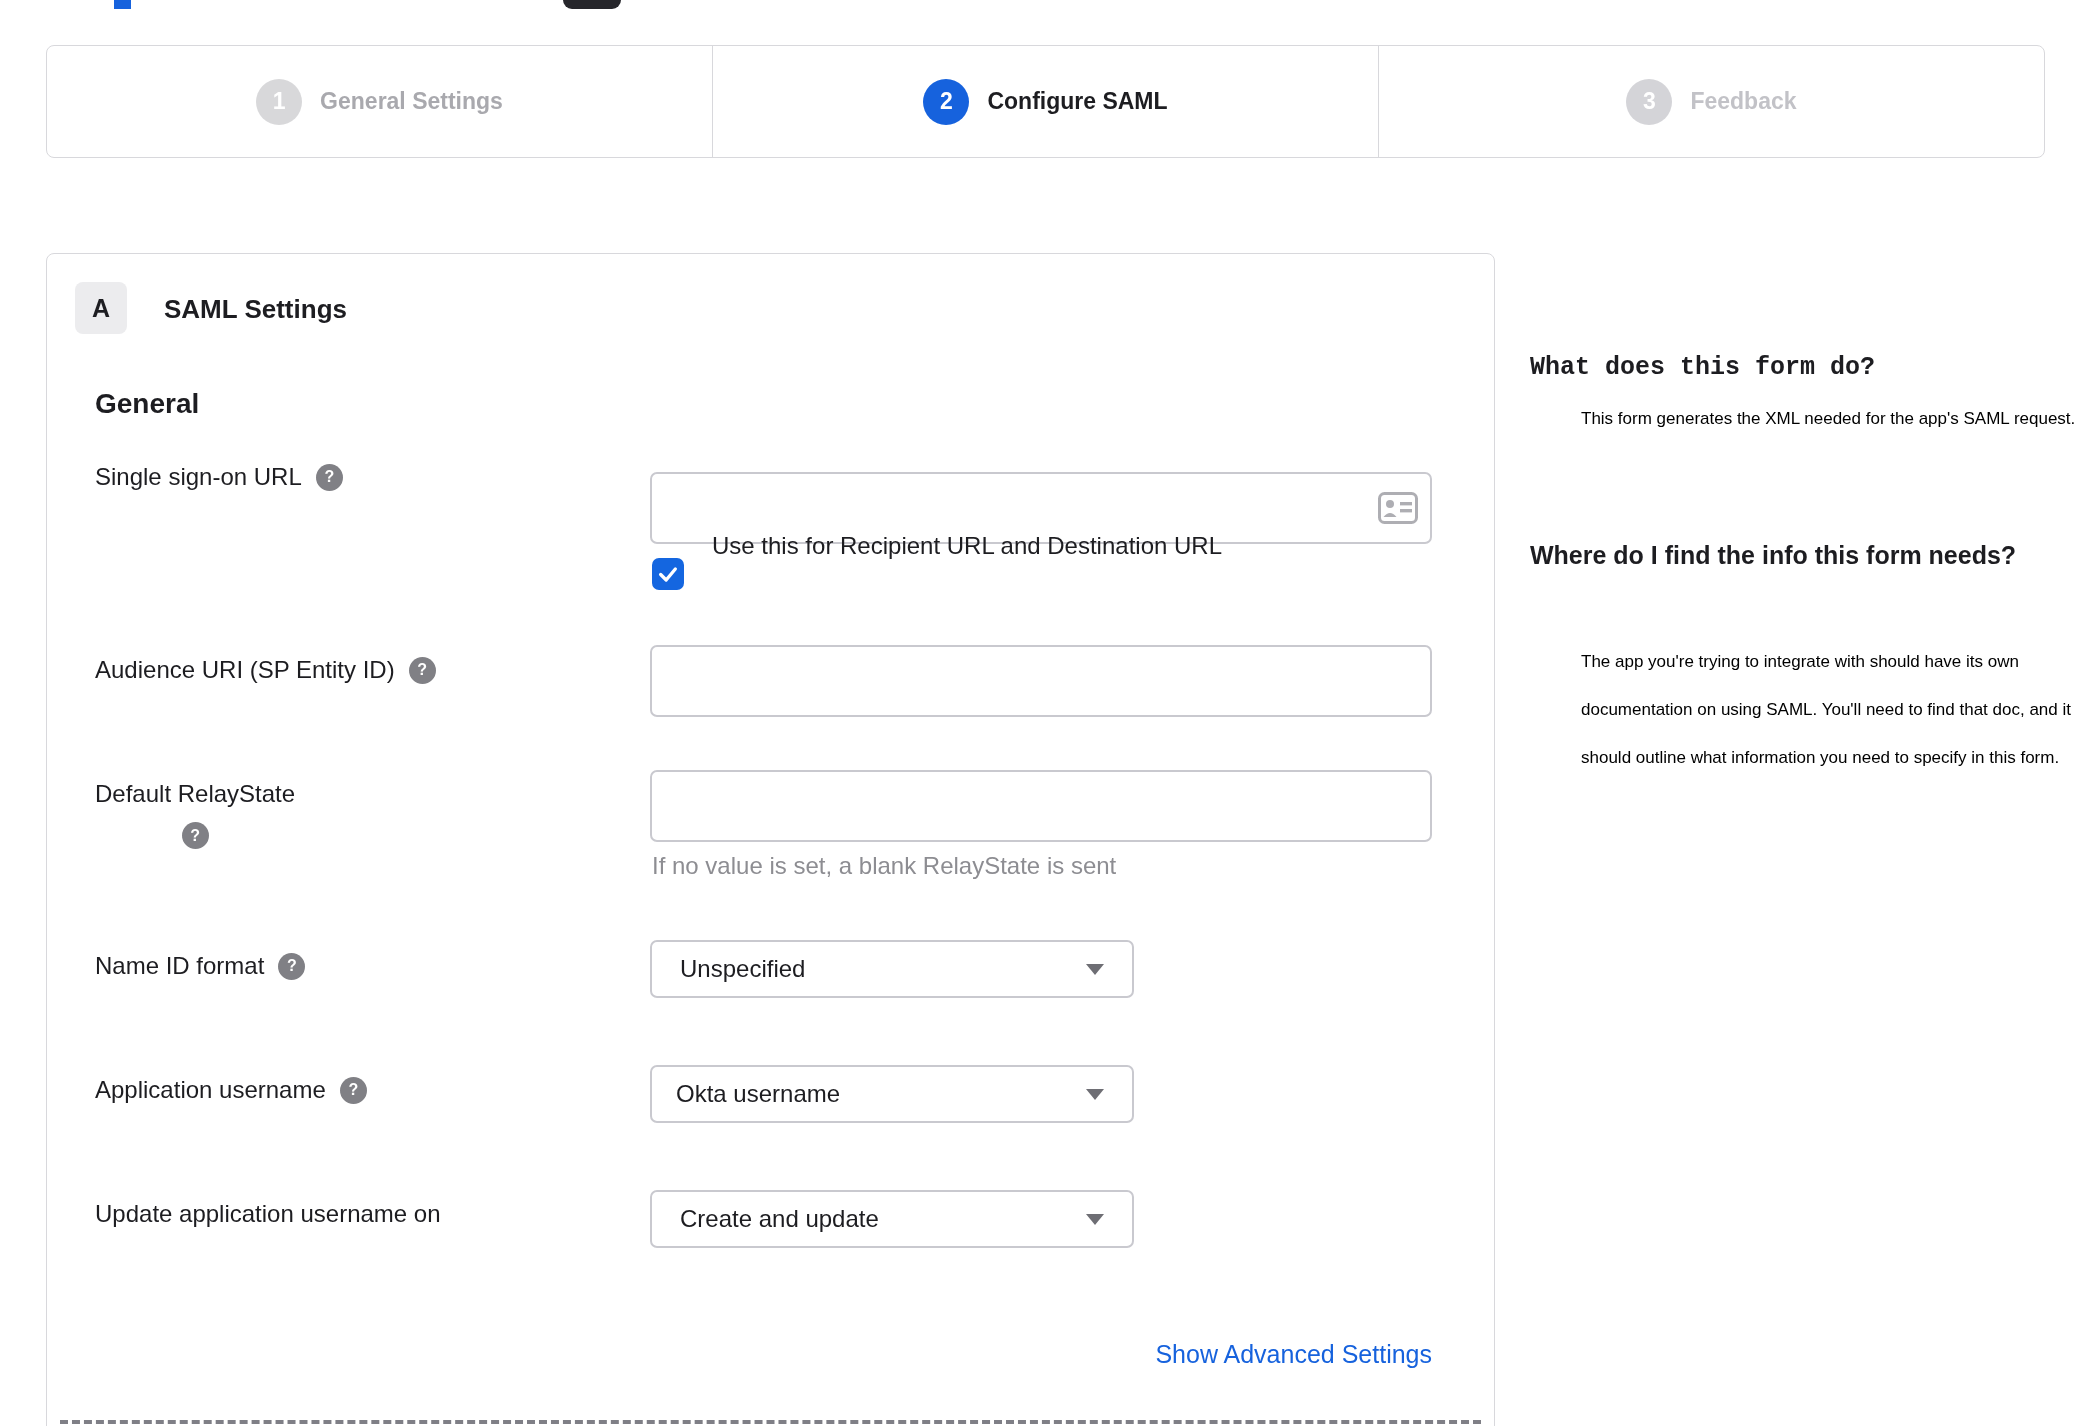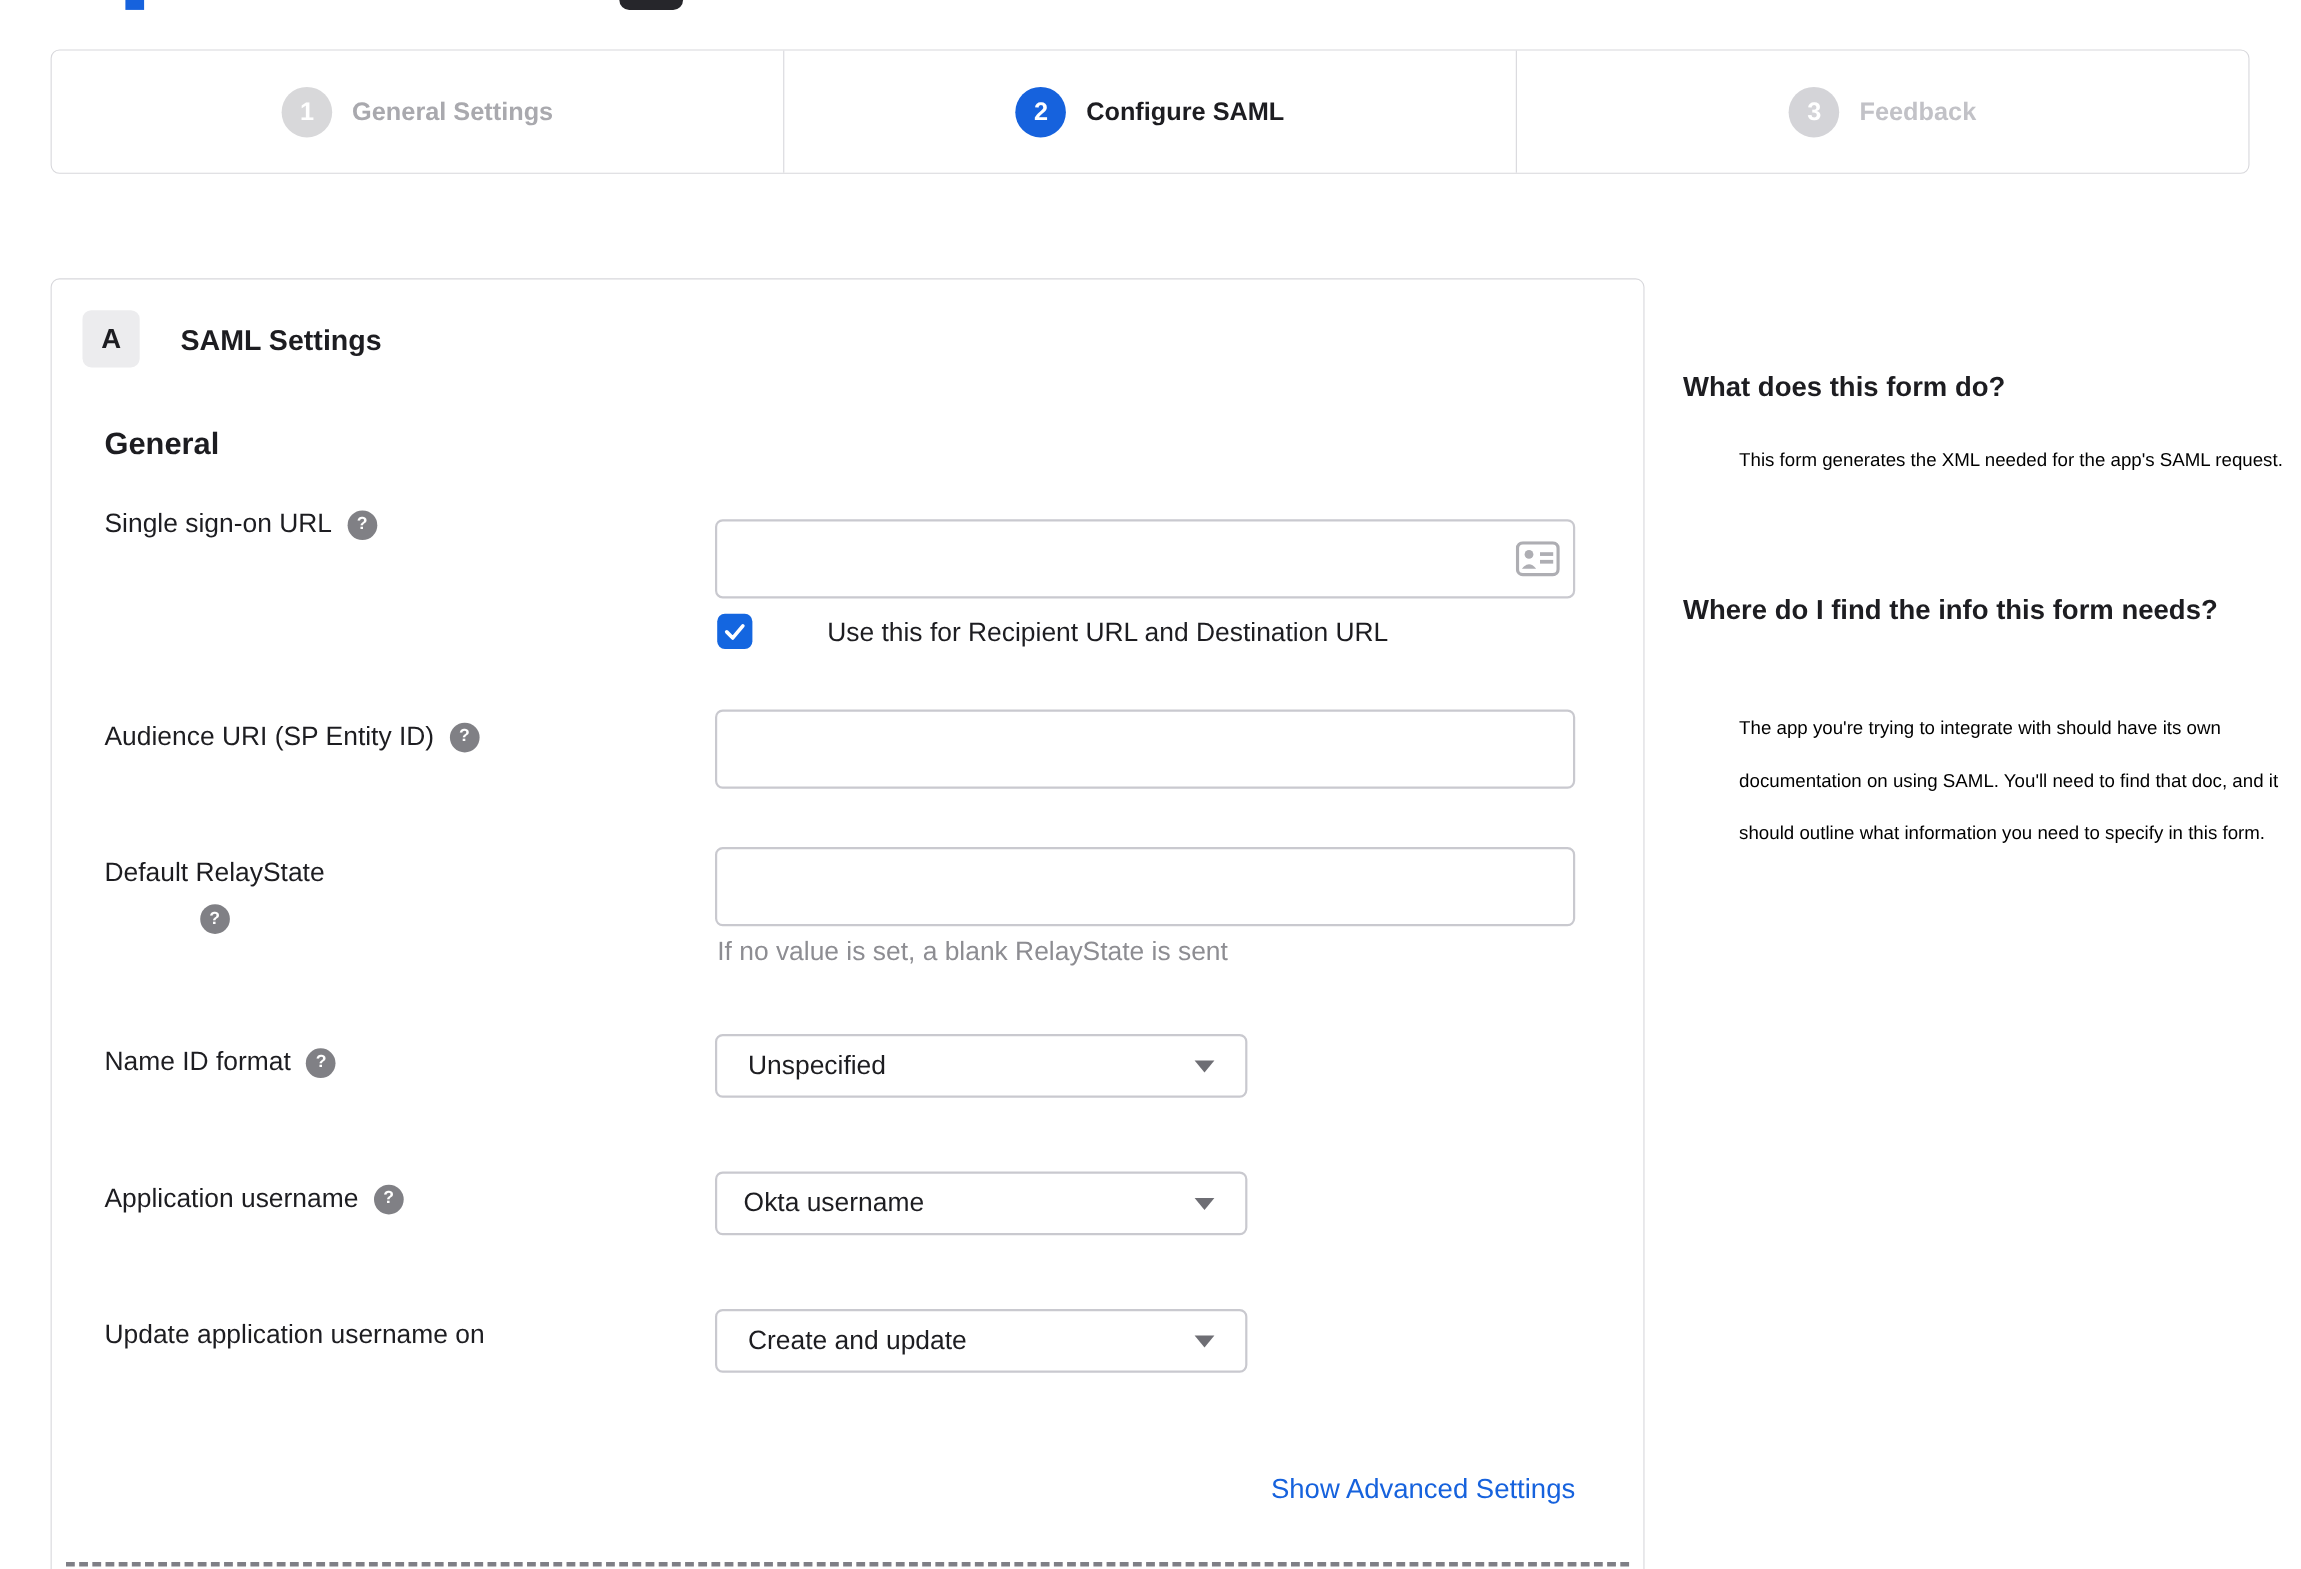--- a/index.html
+++ b/index.html
@@ -45,21 +45,21 @@
 
   .text-input { position:absolute; left:650px; width:782px; height:72px;
     border:2px solid #c9c9cf; border-radius:7px; background:#fff; font-size:24px;
     padding:0 60px 0 24px; font-family:"Liberation Sans", sans-serif; color:#1d1d21; outline:none; }
   .input-icon { position:absolute; left:1378px; width:40px; height:32px; }
 
   .checkbox { left:652px; top:558px; width:32px; height:32px; background:#1466e0;
     border-radius:7px; display:flex; align-items:center; justify-content:center;
     cursor:pointer; }
   .checkbox svg { width:22px; height:22px; }
-  .checkbox-label { left:712px; top:562px; font-size:24px; color:#1d1d21;margin-left:40px; }
+  .checkbox-label { left:712px; top:532px; font-size:24px; color:#1d1d21; }
 
   .helper-text { left:652px; top:852px; font-size:24px; color:#8d8d92;text-align:center; }
 
   .select { position:absolute; left:650px; width:484px; height:58px;
     border:2px solid #c9c9cf; border-radius:7px; background:#fff; display:flex;
     align-items:center; padding:0 28px; cursor:pointer; }
   .select-value { font-size:24px; color:#1d1d21; flex:1; }
   .caret { width:0; height:0; border-left:9px solid transparent;
     border-right:9px solid transparent; border-top:11px solid #6e6e74; }
 
@@ -158,16 +158,16 @@
   <span>Update application username on</span>
 </div>
 <div class="select" style="top:1190px;">
   <span class="select-value">Create and update</span>
   <span class="caret"></span>
 </div>
 
 <a class="abs advanced-link" href="#">Show Advanced Settings</a>
 <div class="abs dashed-divider"></div>
 
-<div class="abs side-h" style="top:330px;">What does this form do?</div>
+<div class="abs side-h" style="top:346px;font-family:Liberation Mono, monospace;">What does this form do?</div>
 <div class="abs side-p" style="top:395px;">This form generates the XML needed for the app's SAML request.</div>
 <div class="abs side-h" style="top:533px;">Where do I find the info this form needs?</div>
 <div class="abs side-p" style="top:638px;">The app you're trying to integrate with should have its own documentation on using SAML. You'll need to find that doc, and it should outline what information you need to specify in this form.</div>
 
 </body></html>

